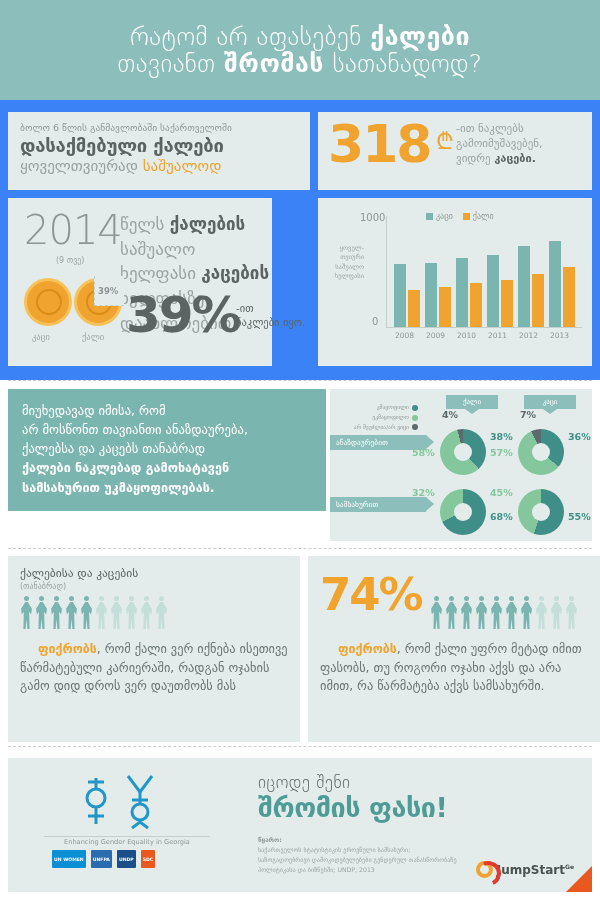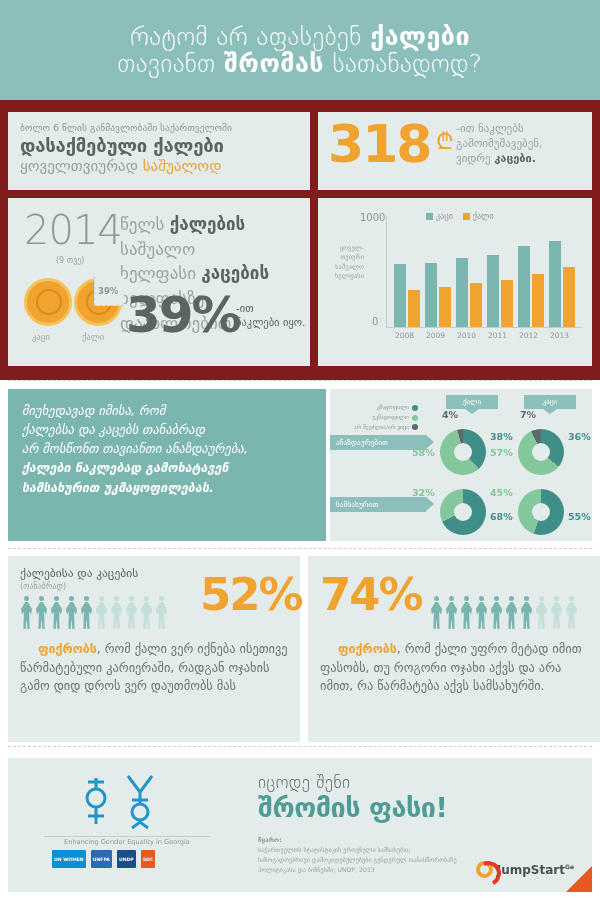--- a/index.html
+++ b/index.html
@@ -18,36 +18,36 @@
     background:#8cbfbb;
     display:flex; flex-direction:column; align-items:center; justify-content:center;
     overflow:hidden;
   }
   .header .ln { color:#ffffff; line-height:1.08; white-space:nowrap; }
   .hl1 { font-size:25px; font-weight:300; letter-spacing:.5px; }
   .hl2 { font-size:25px; font-weight:300; letter-spacing:.5px; }
   .hb { font-weight:bold; }
 
   
-  .sec1 { position:absolute; left:0; top:100px; width:600px; height:280px; background:#7f1d1d; }
+  .sec1 { position:absolute; left:0; top:100px; width:600px; height:280px; background:#3b82f6; }
   .card { background:#e3ecea; }
 
   .s1a { position:absolute; left:8px; top:12px; width:302px; height:78px; padding:10px 12px; }
   .s1a .l1 { font-size:9.5px; color:#8d9795; line-height:1.25; }
   .s1a .l2 { font-size:18.5px; font-weight:bold; color:#5b6462; line-height:1.25; letter-spacing:-.2px;}
   .s1a .l3 { font-size:15px; color:#98a2a0; line-height:1.3; }
   .s1a .l3 b { color:#f0a32e; font-weight:normal; }
 
   .s1b { position:absolute; left:318px; top:12px; width:274px; height:78px; padding:8px 10px; }
   .big318 { position:absolute; left:10px; top:6px; font-size:52px; font-weight:bold; color:#f0a32e; letter-spacing:-2px; line-height:1; }
   .lari { position:absolute; left:118px; top:12px; font-size:23px; color:#f0a32e; }
   .s1b-txt { position:absolute; left:138px; top:10px; width:130px; font-size:11px; color:#9aa4a2; line-height:1.35; }
   .s1b-txt b { color:#5b6462; }
 
-  .s1c { position:absolute; left:8px; top:98px; width:302px; height:168px; padding:8px 10px; }
+  .s1c { position:absolute; left:8px; top:98px; width:264px; height:168px; padding:8px 10px; }
   .yr2014 { position:absolute; left:16px; top:12px; font-size:40px; color:#8d9795; font-weight:300; letter-spacing:-1px; line-height:1; }
   .yrsub { position:absolute; left:48px; top:58px; font-size:8px; color:#9aa4a2; }
   .s1c-txt { position:absolute; left:112px; top:14px; width:184px; font-size:17px; color:#9aa4a2; line-height:1.45; }
   .s1c-txt b { color:#5b6462; font-weight:bold; }
   .coins { position:absolute; left:14px; top:78px; width:96px; height:80px; }
   .coin { position:absolute; border-radius:50%; }
   .coinA { left:2px; top:2px; width:48px; height:48px; background:#f0a32e; border:3px solid #f7c259;}
   .coinA-i { position:absolute; left:9px; top:8px; width:26px; height:26px; border-radius:50%; border:2px solid #d98c16; }
   .coinB { left:52px; top:2px; width:48px; height:48px; background:#f0a32e; border:3px solid #f7c259; }
   .coinB-cut { position:absolute; left:72px; top:0px; width:30px; height:30px; background:#e3ecea; border-left:1px dashed #c2cfcc; border-bottom:1px dashed #c2cfcc;}
@@ -70,21 +70,21 @@
   .xlab { position:absolute; top:133px; font-size:7.5px; color:#8d9795; }
   .legend { position:absolute; left:108px; top:14px; display:flex; gap:10px; align-items:center; }
   .lg { display:flex; gap:3px; align-items:center; font-size:8px; color:#8d9795; }
   .sw { width:7px; height:7px; display:inline-block; }
   .sw.m { background:#7bb5b0; } .sw.f { background:#f0a32e; }
 
   .divider { position:absolute; left:8px; width:584px; border-top:1px dashed #c8cfcd; }
 
   
   .sec2 { position:absolute; left:0; top:383px; width:600px; height:166px; }
-  .s2a { position:absolute; left:8px; top:6px; width:318px; height:152px; background:#7bb5b0; padding:12px 14px;font-style:italic; }
+  .s2a { position:absolute; left:8px; top:6px; width:318px; height:122px; background:#7bb5b0; padding:12px 14px; }
   .s2a p { color:#ffffff; font-size:12.6px; line-height:1.52; }
   .s2a p b { font-weight:bold; }
   .s2b { position:absolute; left:330px; top:6px; width:262px; height:152px; background:#e3ecea; }
 
   .dlegend { position:absolute; left:12px; top:14px; font-size:5.6px; color:#8d9795; line-height:1.75; text-align:right; width:76px;}
   .dlg { display:flex; justify-content:flex-end; align-items:center; gap:3px; }
   .dot { width:6px; height:6px; border-radius:50%; display:inline-block; }
 
   .tag { position:absolute; width:52px; height:14px; background:#8cbfbb; color:#fff; font-size:7px;
          display:flex; align-items:center; justify-content:center; }
@@ -251,22 +251,22 @@
         <div class="xlab" style="left: 201px;">2012</div>
         <div class="xlab" style="left: 232px;">2013</div>
       </div>
   </div>
 
   <div class="divider" style="top:380px"></div>
 
   <div class="sec2">
     <div class="s2a">
       <p>მიუხედავად იმისა, რომ</p>
+      <p>არ მოსწონთ თავიანთი ანაზდაურება,</p>
       <p>ქალებსა და კაცებს თანაბრად</p>
-      <p>არ მოსწონთ თავიანთი ანაზდაურება,</p>
       <p><b>ქალები ნაკლებად გამოხატავენ</b></p>
       <p><b>სამსახურით უკმაყოფილებას.</b></p>
     </div>
     <div class="s2b">
       <div class="dlegend" id="dleg">
           <div class="dlg">
             <span>კმაყოფილი</span>
             <i class="dot" style="background:#3f8f88"></i>
           </div>
           <div class="dlg">
@@ -358,21 +358,20 @@
           </div>
           <div class="ppl off">
             <div class="head"></div>
             <div class="body"></div>
           </div>
           <div class="ppl off">
             <div class="head"></div>
             <div class="body"></div>
           </div>
         </div>
-      <div class="bigpct" style="left:192px; top:16px;">52%</div>
       <div class="s3body" style="left:12px; top:84px; width:270px;">
         <b>ფიქრობს</b><span>, რომ ქალი ვერ იქნება ისეთივე წარმატებული კარიერაში, რადგან ოჯახის გამო დიდ დროს ვერ დაუთმობს მას</span>
       </div>
     </div>
     <div class="s3 s3R">
       <div class="bigpct" style="left:12px; top:16px;">74%</div>
       <div class="people" id="pplR" style="left:122px; top:40px;">
           <div class="ppl on">
             <div class="head"></div>
             <div class="body"></div>

